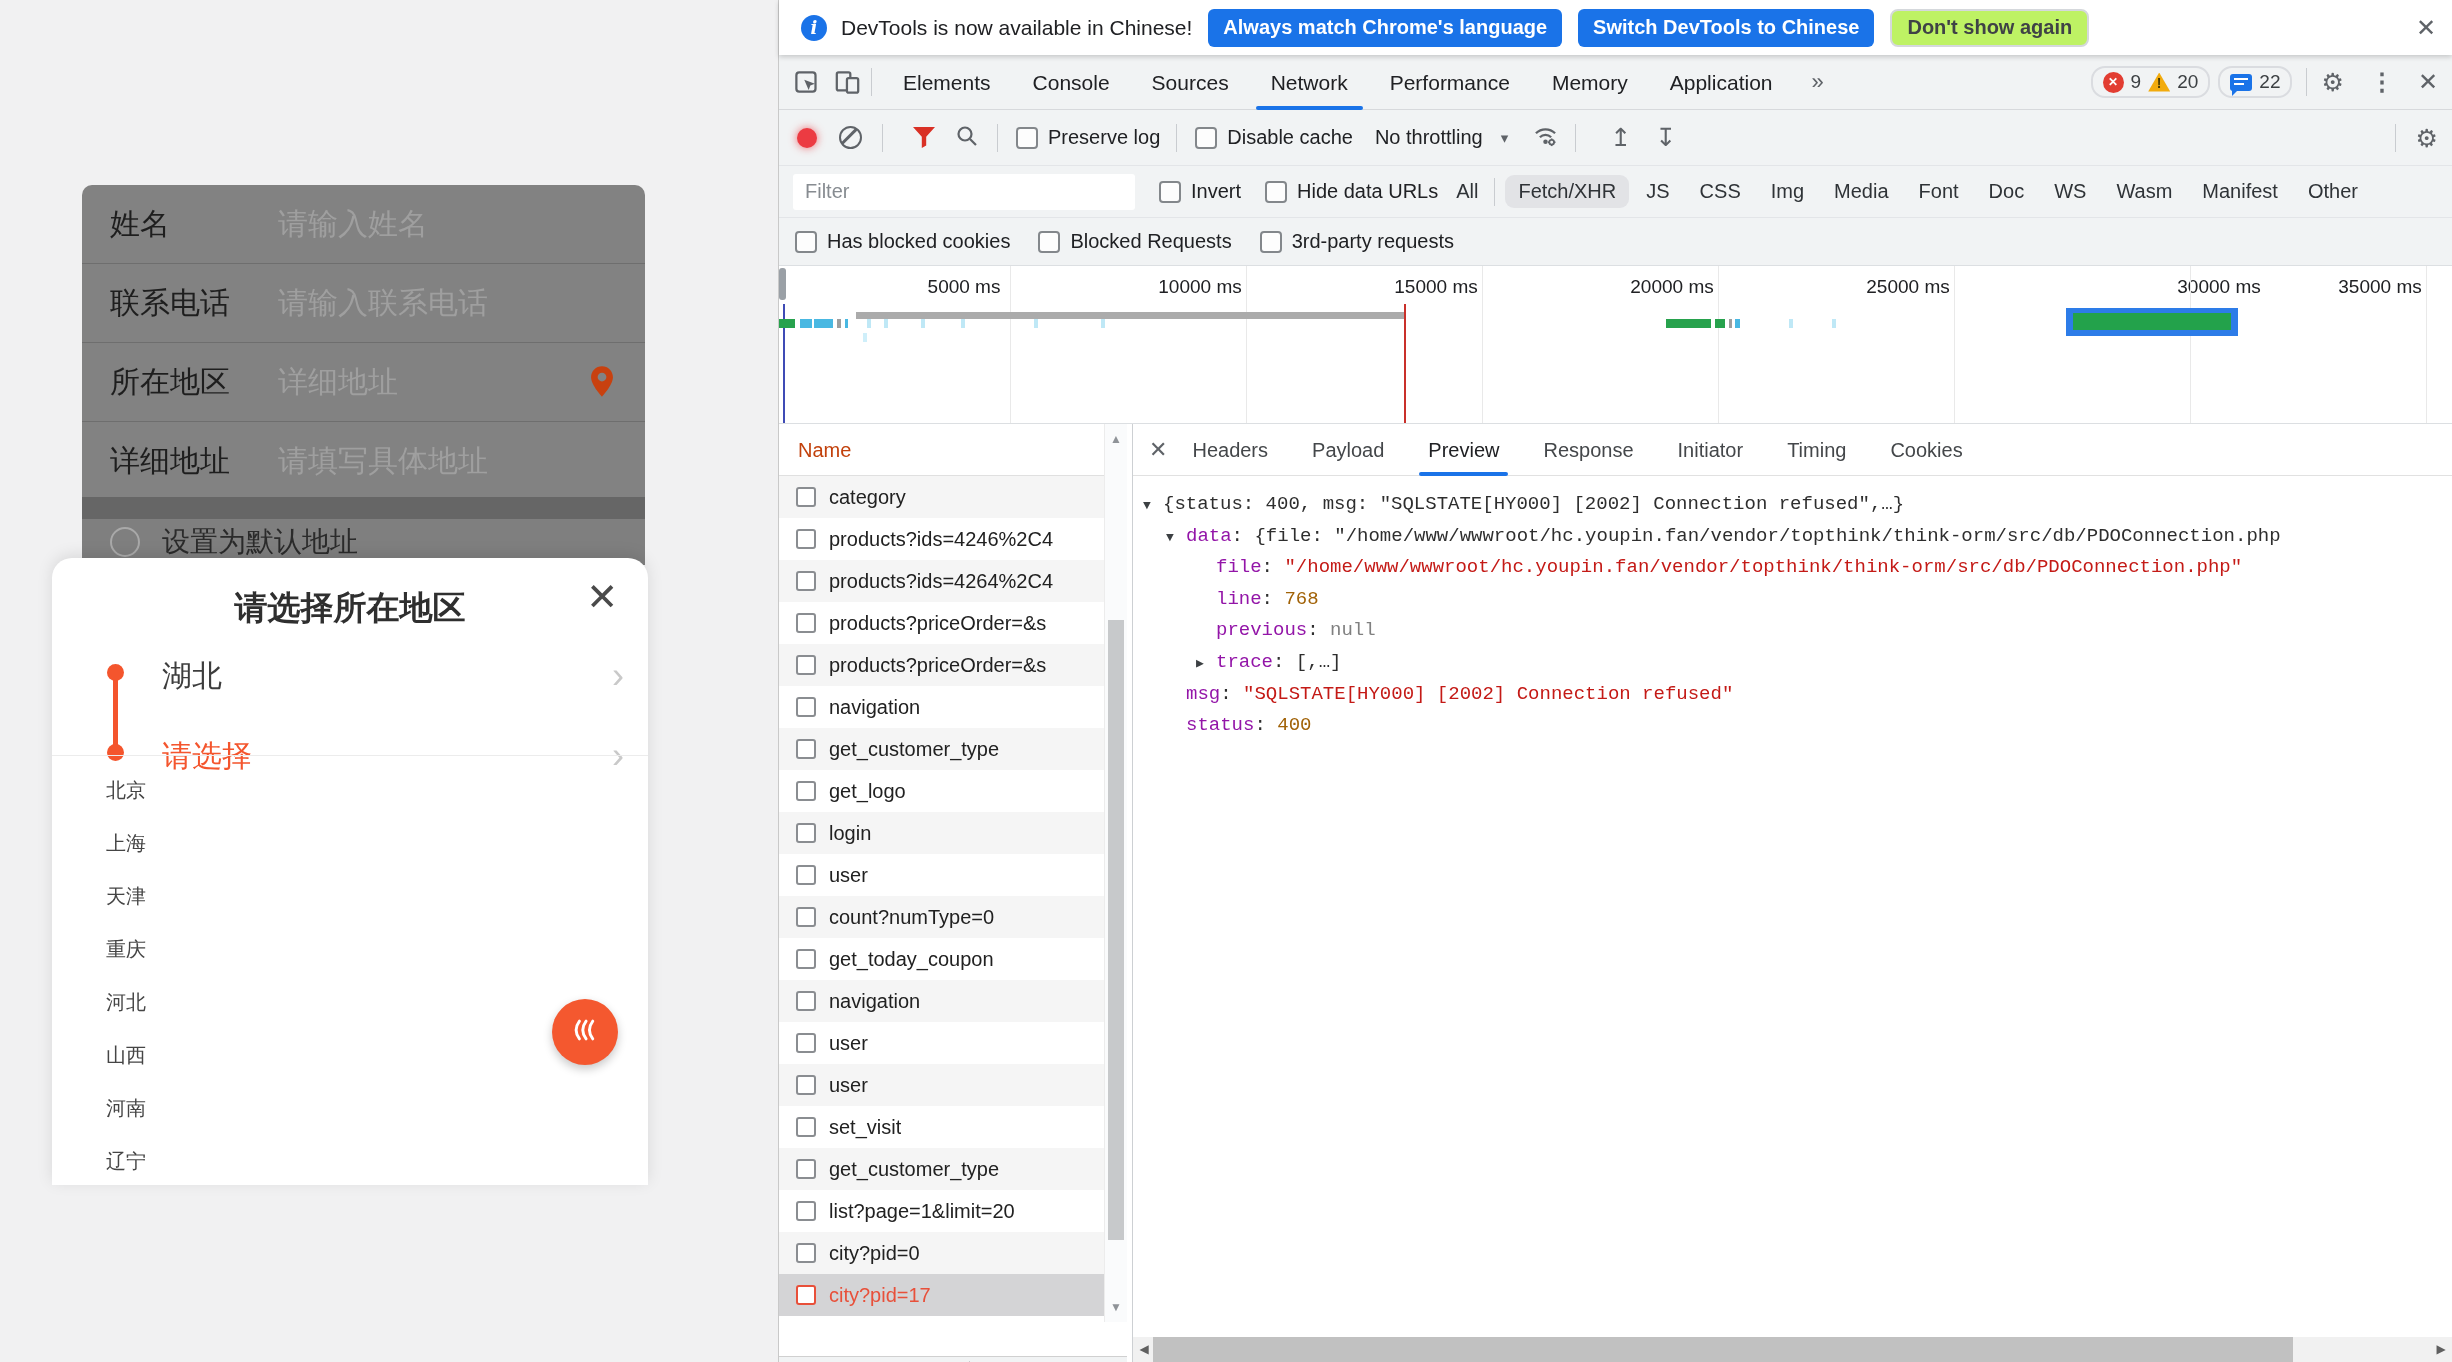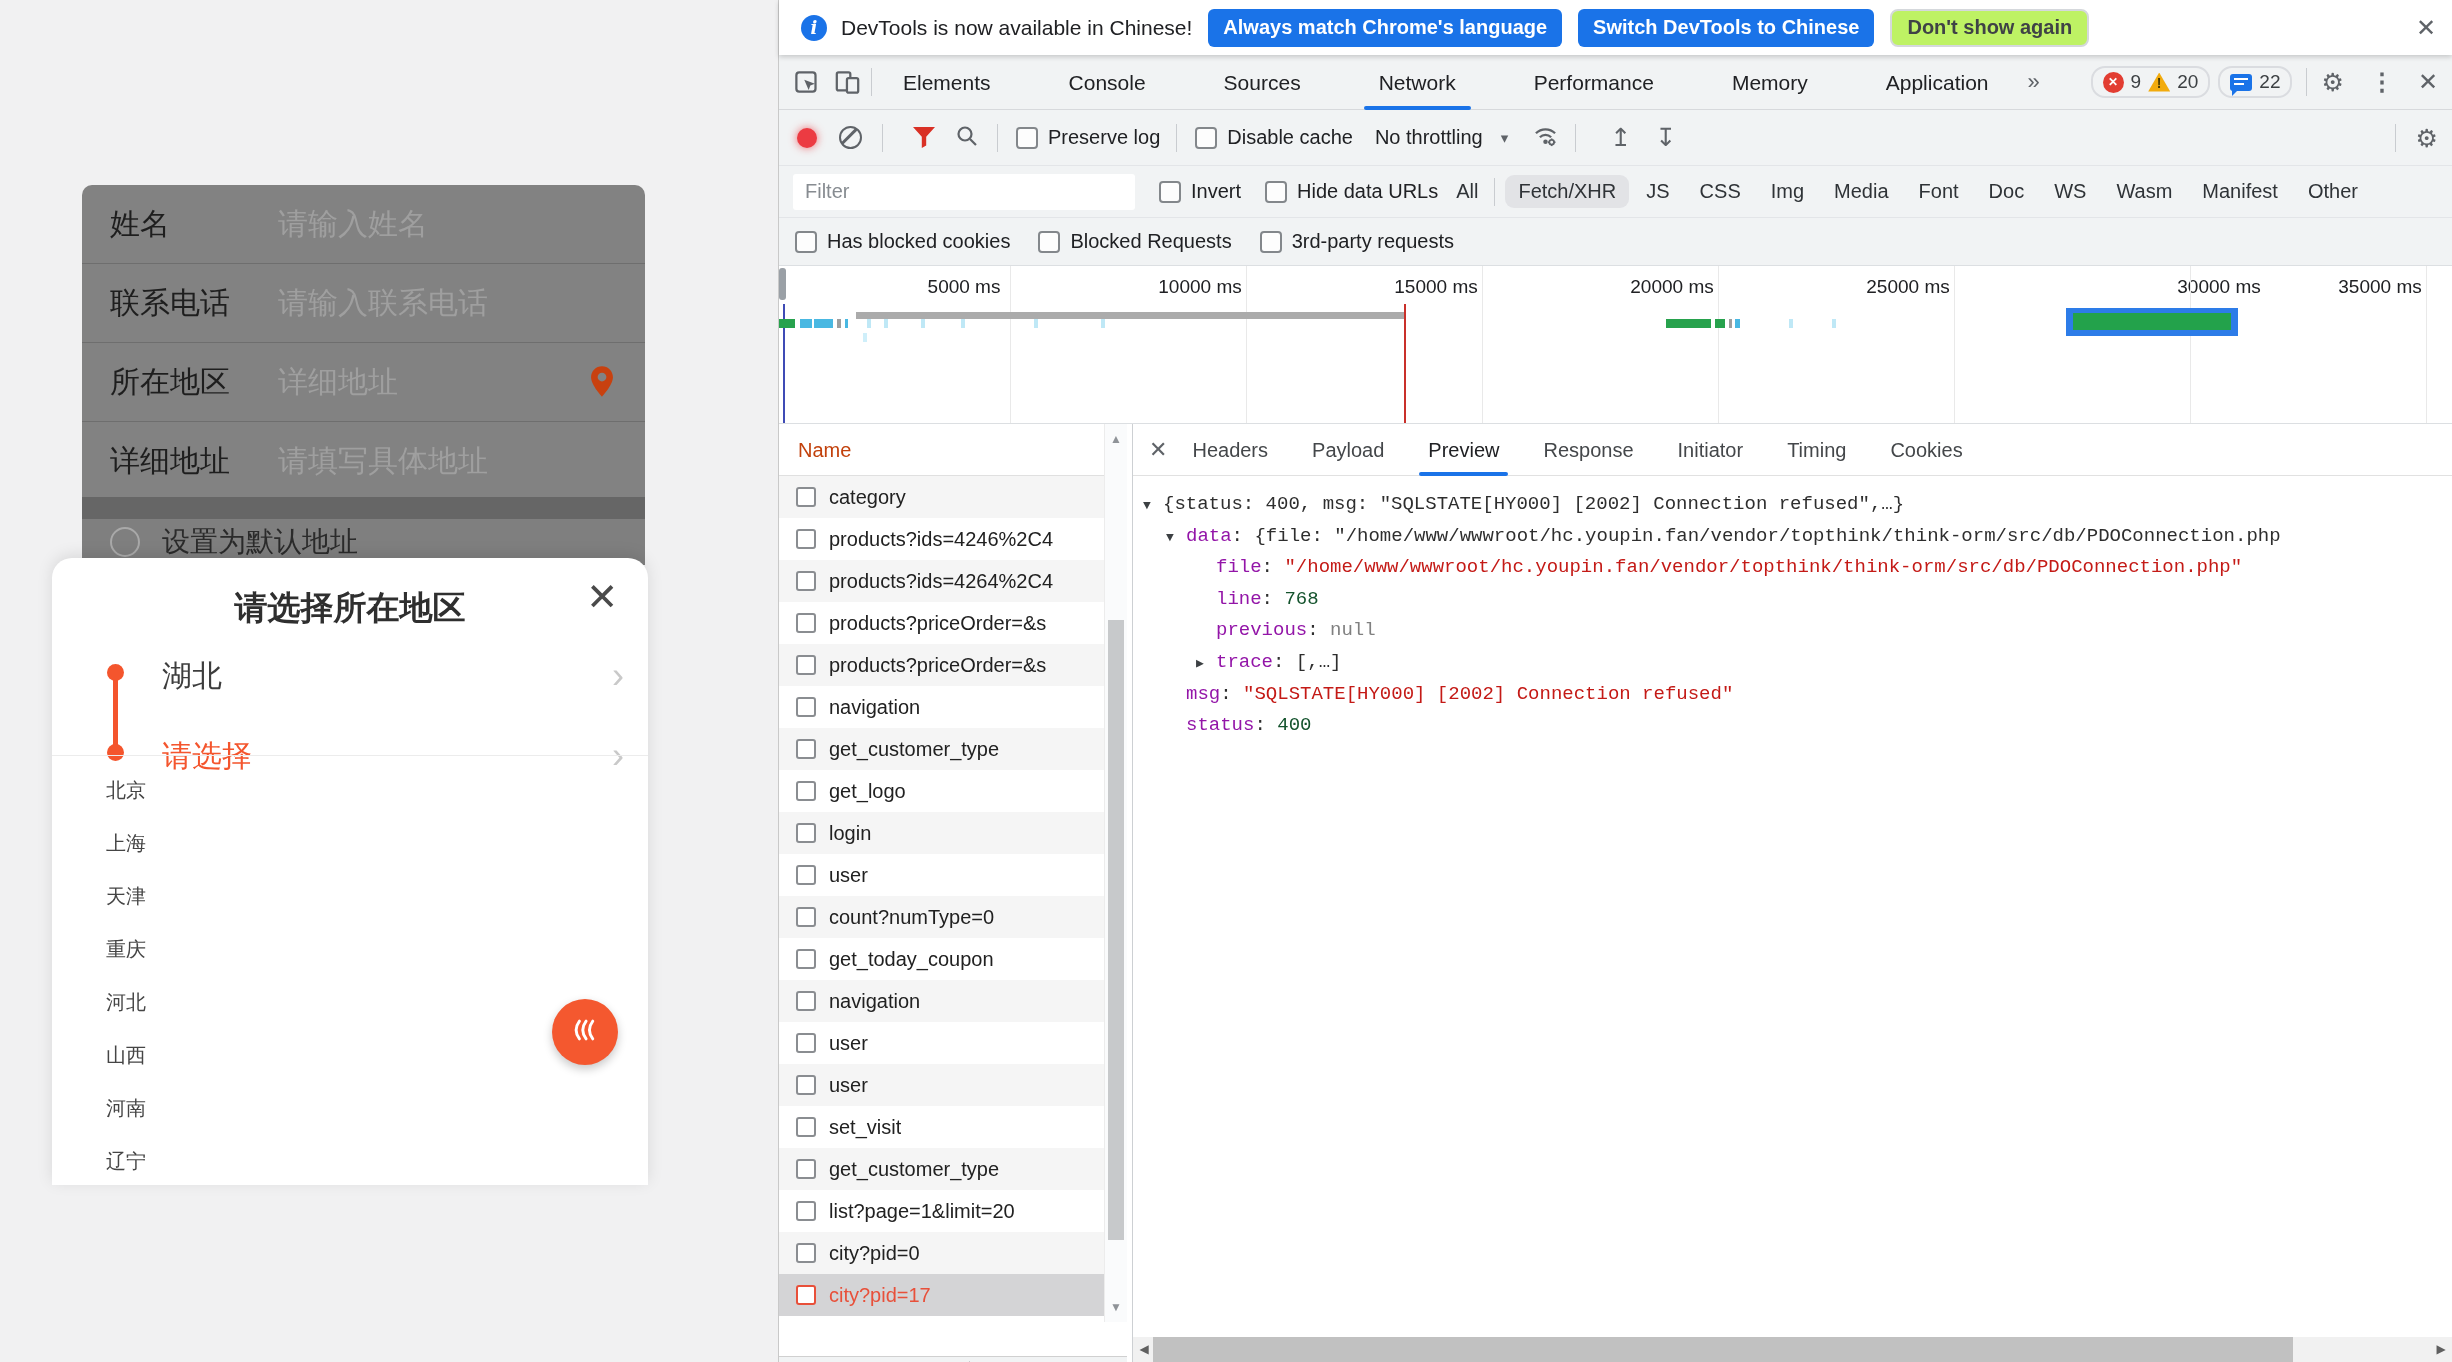--- a/index.html
+++ b/index.html
@@ -112,21 +112,21 @@
   .d-tab.sel{color:#202124;}
   .d-tab.sel::after{content:"";position:absolute;left:10px;right:10px;bottom:0;height:4px;background:#1a73e8;border-radius:2px;}
   .d-content{position:absolute;left:0;right:0;top:52px;bottom:25px;overflow:hidden;padding-top:13px;}
   .pl-line{height:31.6px;line-height:31.6px;white-space:nowrap;overflow:hidden;font-family:"Liberation Mono",monospace;font-size:19px;}
   .ind0{padding-left:10px;}
   .ind1{padding-left:33px;}
   .ind2{padding-left:63px;}
   .pl-arrow{display:inline-block;width:20px;font-size:13px;color:#3c4043;}
   .c-key{color:#9315a8;}
   .c-string{color:#c41a16;}
-  .c-number{color:#14532d;}
+  .c-number{color:#a16207;}
   .c-null{color:#808080;}
   .c-plain{color:#2e2e2e;}
   .hsb{position:absolute;left:0;right:0;bottom:0;height:25px;background:#f1f1f1;}
   .hsb-thumb{position:absolute;left:20px;width:1140px;top:0;height:25px;background:#c1c1c1;}
   .hsb-ar{position:absolute;top:0;width:18px;line-height:25px;text-align:center;font-size:12px;color:#606060;}
 </style>
 </head>
 <body>
 
 <div id="app">
@@ -214,21 +214,21 @@
             <path d="M10 9.5 l9.5 3.6 -4.1 1.5 -1.5 4.1 z" fill="#5f6368"></path>
           </svg>
       </span>
       <span class="iwrap">
         <svg width="27" height="27" viewBox="0 0 24 24">
             <rect x="2.5" y="3" width="12" height="16" rx="1.5" fill="none" stroke="#5f6368" stroke-width="2"></rect>
             <rect x="11.5" y="8" width="10" height="13" rx="1.5" fill="#f1f3f4" stroke="#5f6368" stroke-width="2"></rect>
           </svg>
       </span>
       <span class="vsep"></span>
-      <div style="display:flex;height:55px;gap:36px;">
+      <div style="display:flex;height:55px;">
           <div class="dt-tab">Elements</div>
           <div class="dt-tab">Console</div>
           <div class="dt-tab">Sources</div>
           <div class="dt-tab sel">Network</div>
           <div class="dt-tab">Performance</div>
           <div class="dt-tab">Memory</div>
           <div class="dt-tab">Application</div>
         </div>
       <span class="overflow-ic">»</span>
 

